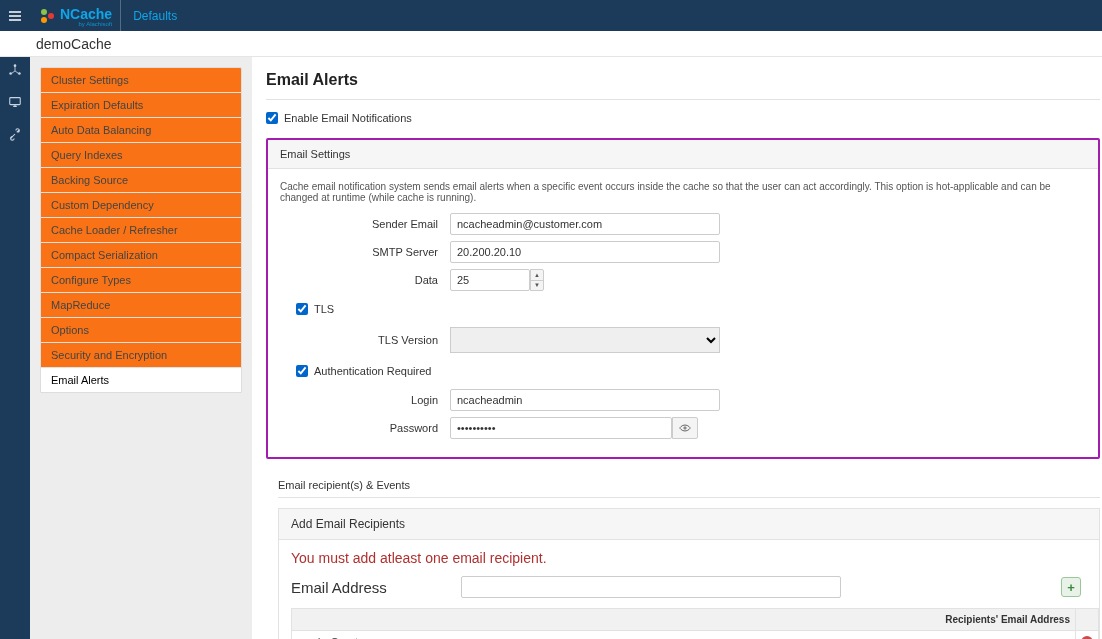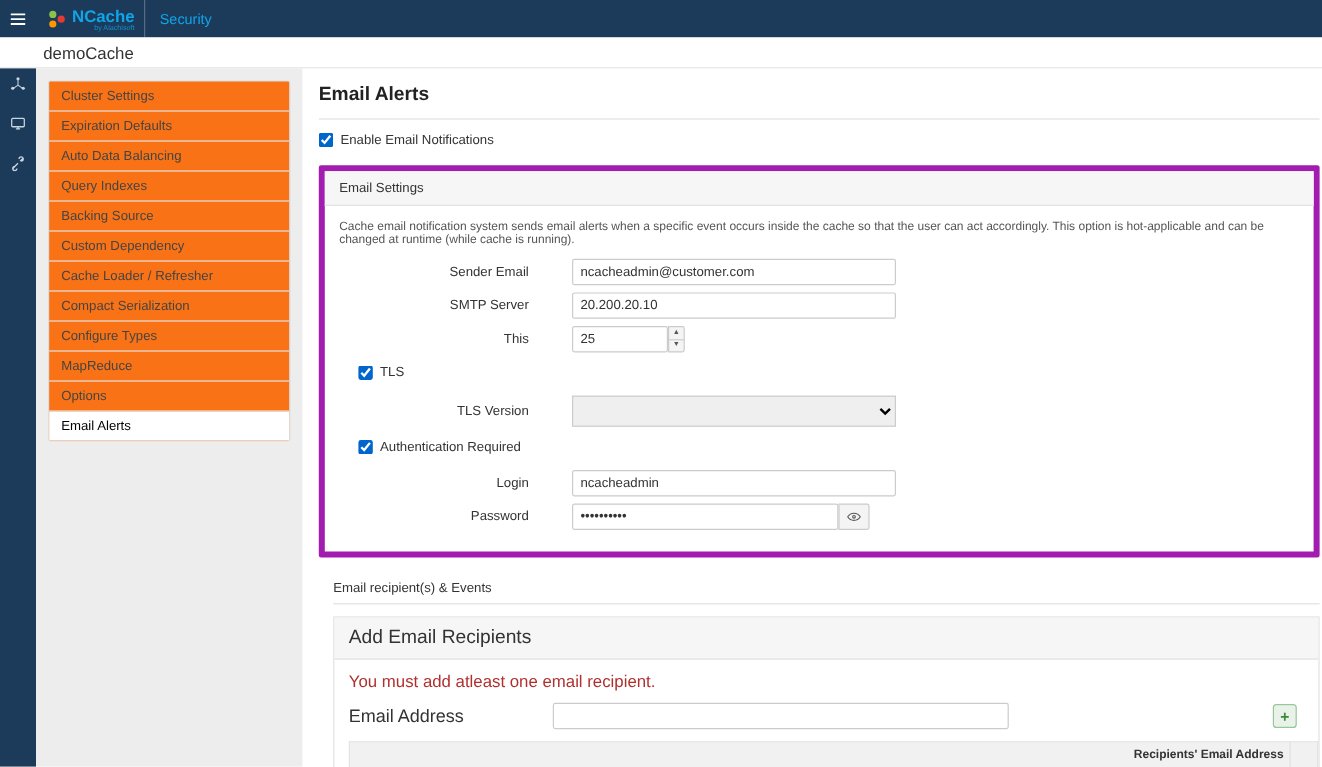--- a/index.html
+++ b/index.html
@@ -27,26 +27,26 @@
 .sidepanel li:last-child { border-bottom:none;}
 .sidepanel li.active { background:#fff; color:#000;}
 
 .main { flex:1; overflow-y:auto; padding:14px 2px 14px 14px;}
 .main h2 { font-size:16px; font-weight:700; color:#222; margin-bottom:10px;}
 .hr { border:none; border-top:1px solid #e2e2e2; margin-bottom:10px;}
 
 label.chk { font-size:11px; color:#333; display:inline-flex; align-items:center; gap:6px;}
 input[type=checkbox]{ accent-color:#0066cc; width:12px; height:12px;}
 
-.card { border:5px solid #a21caf; border-radius:2px; margin-top:10px; }
+.card { border:2px solid #a21caf; border-radius:2px; margin-top:10px; }
 .card-head { background:#f6f6f6; padding:8px 12px; font-size:11px; color:#333; border-bottom:1px solid #e2e2e2;}
 .card-body { padding:12px;}
 .desc { font-size:10px; color:#555; margin-bottom:10px;}
 
-.frow { display:flex; align-items:center; margin-bottom:6px;gap:24px;}
+.frow { display:flex; align-items:center; margin-bottom:6px;}
 .flabel { width:170px; text-align:right; font-size:11px; color:#333; padding-right:12px;}
 .frow input[type=text], .frow input[type=password] {
   height:22px; border:1px solid #ccc; border-radius:2px; padding:0 6px; font-size:11px; color:#333;
 }
 .w270 { width:270px;}
 .w80 { width:80px;}
 .frow select { height:22px; border:1px solid #ccc; font-size:11px; padding:12px 4px; width:270px;}
 .num-wrap { display:flex; align-items:center;}
 .num-wrap input { border-right:none; border-radius:2px 0 0 2px;}
 .spin { width:14px; height:22px; border:1px solid #ccc; border-radius:0 2px 2px 0; background:#f4f4f4; display:flex; flex-direction:column; font-size:6px; color:#555;}
@@ -56,21 +56,21 @@
 .pw-wrap { display:flex;}
 .pw-wrap input { border-radius:2px 0 0 2px; border-right:none; width:222px;}
 .eye { width:26px; height:22px; border:1px solid #ccc; border-radius:0 2px 2px 0; background:#f4f4f4; display:flex; align-items:center; justify-content:center; cursor:pointer;}
 .eye svg { width:12px; height:12px; color:#555;}
 
 .chk-offset { margin-left:16px; margin-top:10px;}
 
 .sub-head { font-size:11px; color:#333; margin:20px 0 6px 12px;}
 
 .inner-card { border:1px solid #e2e2e2; margin:0 0 0 12px;}
-.inner-card .card-head { font-size:16px;}
+.inner-card .card-head { font-size:12px;}
 .warn { color:#b03030; font-size:14px; margin:10px 0 10px 12px;}
 
 .addr-row { display:flex; align-items:center; gap:50px; padding:0 12px 10px 12px;}
 .addr-lbl { font-size:15px; color:#333; width:120px;}
 .addr-row input { flex:0 0 380px; height:22px; border:1px solid #ccc; border-radius:2px; padding:0 6px; font-size:11px;}
 .add-btn { width:20px; height:20px; background:#e8f2e8; border:1px solid #9ac79a; border-radius:3px; display:flex; align-items:center; justify-content:center; color:#3a8a3a; cursor:pointer; font-weight:bold; font-size:13px; margin-left:auto; margin-right:6px;}
 
 .tbl { width:calc(100% - 12px); margin-left:12px; border-collapse:collapse; font-size:10px; color:#333;}
 .tbl th { background:#f1f1f1; border:1px solid #e2e2e2; padding:5px; font-weight:bold; text-align:right;}
 .tbl td { border:1px solid #e2e2e2; padding:5px;}
@@ -90,21 +90,21 @@
     <svg viewBox="0 0 20 20">
         <circle cx="6" cy="6" r="3" fill="#8bc34a"></circle>
         <circle cx="13" cy="10" r="3" fill="#e53935"></circle>
         <circle cx="6" cy="14" r="3" fill="#ff9800"></circle>
       </svg>
     <div>
       <span class="logo-text">NCache</span>
       <span class="logo-sub">by Alachisoft</span>
     </div>
   </div>
-  <div class="configure">Security</div>
+  <div class="configure">Defaults</div>
 </div>
 
 <div class="subhead">demoCache</div>
 
 <div class="layout">
   <div class="iconcol">
     <span class="ico"><svg viewBox="0 0 16 16" fill="currentColor">
           <circle cx="8" cy="3" r="1.5"></circle>
           <circle cx="3" cy="12" r="1.5"></circle>
           <circle cx="13" cy="12" r="1.5"></circle>
@@ -126,20 +126,21 @@
         <li>Expiration Defaults</li>
         <li>Auto Data Balancing</li>
         <li>Query Indexes</li>
         <li>Backing Source</li>
         <li>Custom Dependency</li>
         <li>Cache Loader / Refresher</li>
         <li>Compact Serialization</li>
         <li>Configure Types</li>
         <li>MapReduce</li>
         <li>Options</li>
+        <li>Security and Encryption</li>
         <li class="active">Email Alerts</li>
       </ul>
   </div>
 
   <div class="main">
     <h2>Email Alerts</h2>
     <hr class="hr">
     <label class="chk">
       <input type="checkbox" checked="" style="">
       <span>Enable Email Notifications</span>
@@ -152,21 +153,21 @@
 
         <div class="frow">
           <div class="flabel">Sender Email</div>
           <input type="text" class="w270" value="ncacheadmin@customer.com" style="">
         </div>
         <div class="frow">
           <div class="flabel">SMTP Server</div>
           <input type="text" class="w270" value="20.200.20.10" style="">
         </div>
         <div class="frow">
-          <div class="flabel">This</div>
+          <div class="flabel">Data</div>
           <div class="num-wrap">
             <input type="text" class="w80" value="25" style="">
             <div class="spin">
                 <span>▲</span>
                 <span>▼</span>
               </div>
           </div>
         </div>
 
         <div class="chk-offset">

